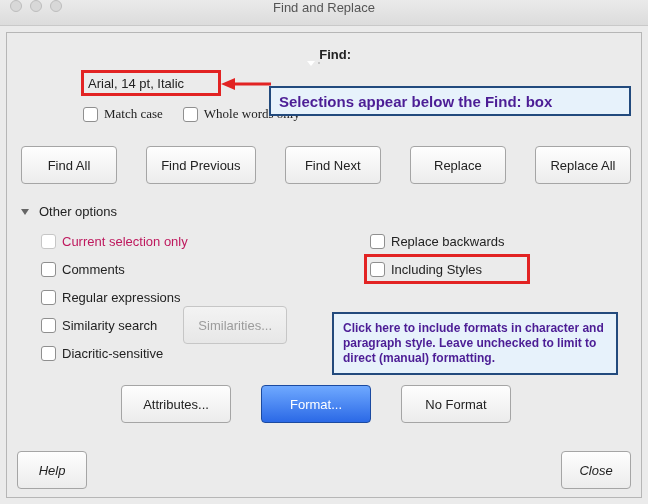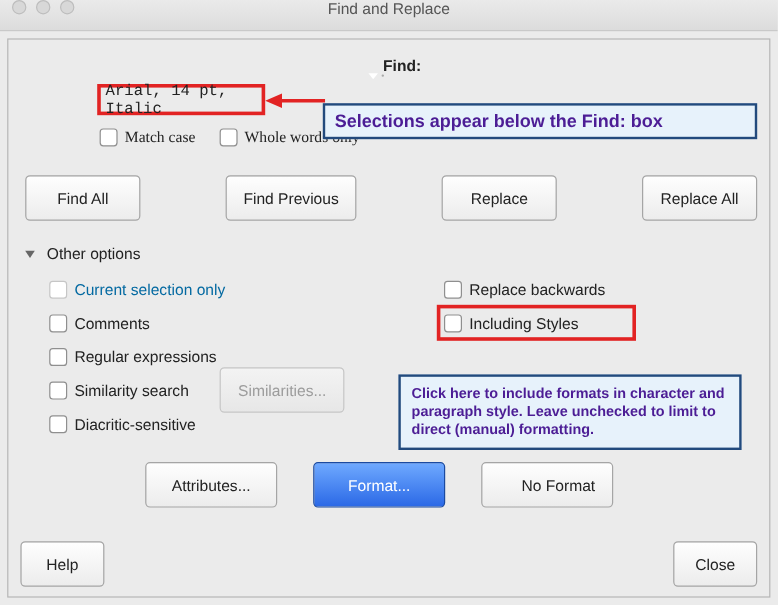--- a/index.html
+++ b/index.html
@@ -98,41 +98,41 @@
     padding: 0 14px;
     border: 1px solid #a5a5a5;
     border-radius: 4px;
     background: linear-gradient(#fefefe, #ececec);
     font-size: 13px;
     display: inline-flex;
     align-items: center;
     justify-content: center;
     min-width: 96px;
   }
-  .btn.small { min-width: 70px; }
+  .btn.small { min-width: 70px; font-style: italic; }
   .btn.default {
     background: linear-gradient(#6fa9ff, #2b69e6);
     color: #fff;
     border: 1px solid #1b4aa0;
   }
 
   .other-hdr { display: flex; align-items: center; }
   .disclose {
     width: 0; height: 0;
     border-left: 4px solid transparent;
     border-right: 4px solid transparent;
     border-top: 6px solid #666;
     margin-right: 10px;
   }
 
   .opts-grid { display: flex; }
   .opts-col { width: 50%; }
   .opt-row { display: flex; align-items: center; height: 28px; }
 
-  .disabled { color: #0369a1; }
+  .disabled { color: #be185d; }
 
   .redbox { border: 3px solid #e22323; }
   .blue-callout {
     border: 2px solid #224a7d;
     background: #e7f2fb;
     font-family: Arial, sans-serif;
     font-weight: 700;
     color: #4c1d95;
     margin-top: 19px;
   }
@@ -158,21 +158,21 @@
     <div class="label-col">Find:</div>
     <div class="combo">
       <span></span>
       <div class="dd">
           <div class="tri"></div>
         </div>
     </div>
   </div>
 
   <div style="position:relative; height:36px; margin-top:6px;">
-    <div class="redbox" style="position:absolute; left:74px; top:0; width:140px; height:26px; display:flex; align-items:center;font-family:Liberation Mono, monospace;">
+    <div class="redbox" style="position:absolute; left:74px; top:0; width:140px; height:26px; display:flex; align-items:center;">
       <span class="format-text">Arial, 14 pt, Italic</span>
     </div>
 
     <svg style="position:absolute; left:214px; top:6px;" width="50" height="16">
       <line x1="50" y1="8" x2="12" y2="8" stroke="#e22323" stroke-width="3"></line>
       <polygon points="0,8 14,2 14,14" fill="#e22323"></polygon>
     </svg>
     <div class="blue-callout" style="position:absolute; left:262px; top:-3px; width:362px; height:30px; display:flex; align-items:center; padding-left:8px; font-size:15px;">
       <span>Selections appear below the Find: box</span>
     </div>
@@ -187,20 +187,23 @@
 
 
   <div class="btnbar" style="margin:24px 10px 0 14px; justify-content:space-between;">
     <div class="btn">
         <span>Find All</span>
       </div>
     <div class="btn">
         <span>Find Previous</span>
       </div>
     <div class="btn">
+        <span>Find Next</span>
+      </div>
+    <div class="btn">
         <span>Replace</span>
       </div>
     <div class="btn">
         <span>Replace All</span>
       </div>
   </div>
 
   <div style="margin:20px 10px 0 14px;">
     <div class="other-hdr">
       <div class="disclose"></div>
@@ -250,21 +253,21 @@
       </div>
     </div>
 
     <div class="btnbar" style="margin:18px 0 0 100px; gap:30px;">
       <div class="btn" style="min-width:110px;">
           <span>Attributes...</span>
         </div>
       <div class="btn default" style="min-width:110px;">
           <span>Format...</span>
         </div>
-      <div class="btn" style="min-width:110px;justify-content:flex-end;">
+      <div class="btn" style="min-width:110px;">
           <span>No Format</span>
         </div>
     </div>
   </div>
 
   <div class="footer">
     <div class="btn small">
         <span>Help</span>
       </div>
     <div class="btn small">

